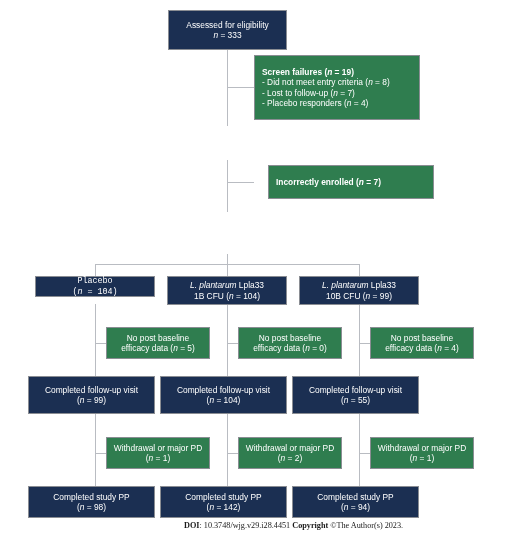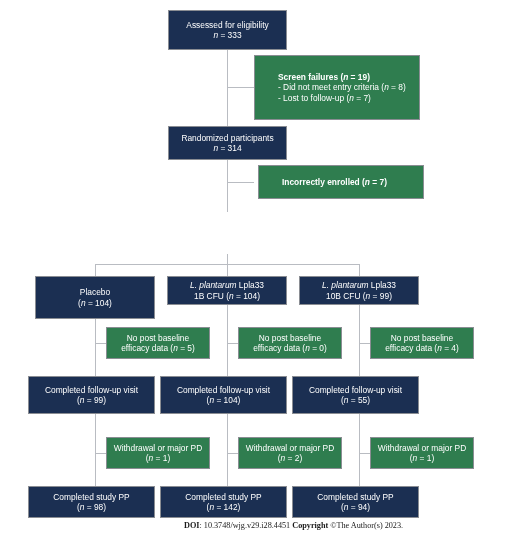--- a/index.html
+++ b/index.html
@@ -38,21 +38,21 @@
     border: 1px solid #8a8d93;
     align-items: center;
   }
   .green {
     background: #2f7d4f;
     border: 1px solid #8a8d93;
   }
   .green.left {
     align-items: flex-start;
     text-align: left;
-    padding-left: 23px;
+    padding-left: 7px;
   }
   .box .ln { display: block; white-space: nowrap; }
   .it { font-style: italic; }
   .bold { font-weight: bold; }
   .connector {
     position: absolute;
     background: #b9bcc2;
   }
   .v { width: 1px; }
   .h { height: 1px; }
@@ -103,33 +103,30 @@
 
   <div class="box navy" style="left:168px; top:10px; width:119px; height:40px;">
     <span class="ln">Assessed for eligibility</span>
     <span class="ln"><span class="it">n</span> <span>= 333</span></span>
   </div>
 
   <div class="box green left" style="left:254px; top:55px; width:166px; height:65px;">
     <span class="ln bold"><span>Screen failures (</span><span class="it">n</span><span> = 19)</span></span>
     <span class="ln"><span>- Did not meet entry criteria (</span><span class="it">n</span><span> = 8)</span></span>
     <span class="ln"><span>- Lost to follow-up (</span><span class="it">n</span><span> = 7)</span></span>
+    <span class="ln"><span>- Placebo responders (</span><span class="it">n</span><span> = 4)</span></span>
   </div>
 
-  <div class="box navy" style="left:168px; top:126px; width:119px; height:34px;">
-    <span class="ln">Randomized participants</span>
-    <span class="ln"><span class="it">n</span> <span>= 314</span></span>
-  </div>
 
-  <div class="box green left" style="left:258px; top:165px; width:166px; height:34px;gap:11px;">
+  <div class="box green left" style="left:268px; top:165px; width:166px; height:34px;gap:11px;">
     <span class="ln bold"><span>Incorrectly enrolled (</span><span class="it">n</span><span> = 7)</span></span>
   </div>
 
 
-  <div class="box navy" style="left:35px; top:276px; width:120px; height:43px;">
+  <div class="box navy" style="left:35px; top:276px; width:120px; height:21px;font-family:Liberation Mono, monospace;">
     <span class="ln">Placebo</span>
     <span class="ln"><span>(</span><span class="it">n</span><span> = 104)</span></span>
   </div>
 
   <div class="box navy" style="left:167px; top:276px; width:120px; height:29px;">
     <span class="ln"><span class="it">L. plantarum</span><span> Lpla33</span></span>
     <span class="ln"><span>1B CFU (</span><span class="it">n</span><span> = 104)</span></span>
   </div>
 
   <div class="box navy" style="left:299px; top:276px; width:120px; height:29px;">

